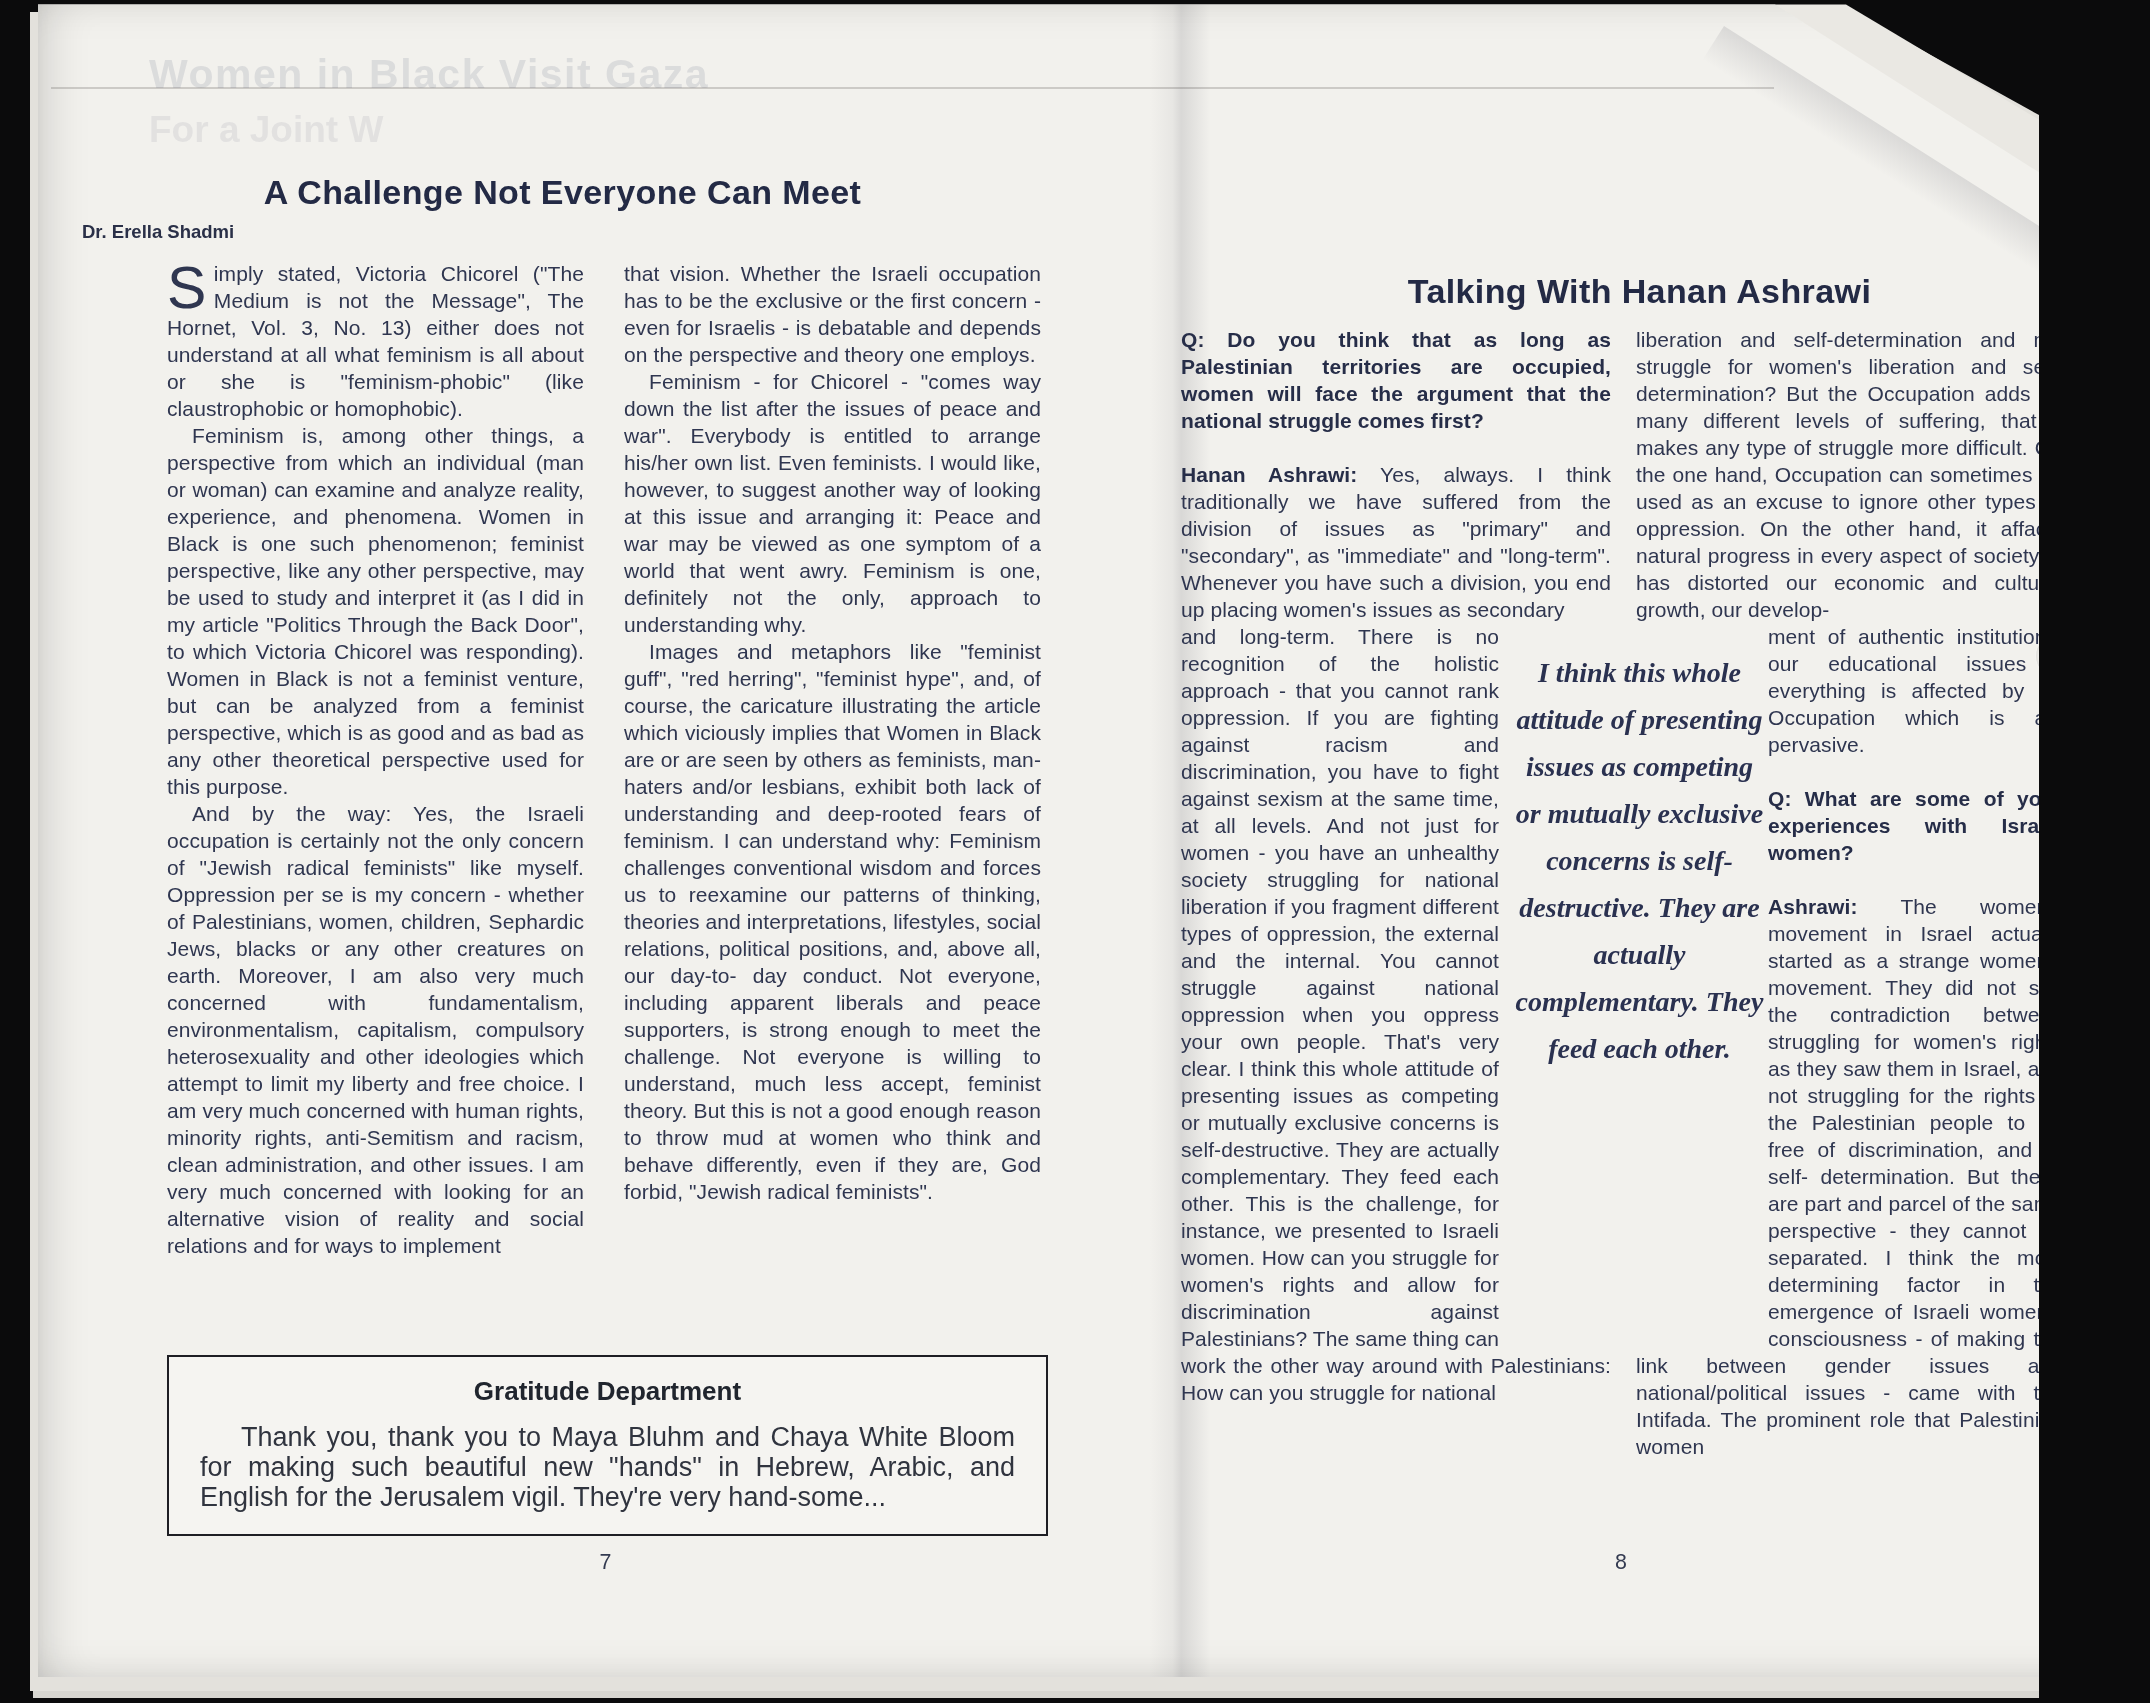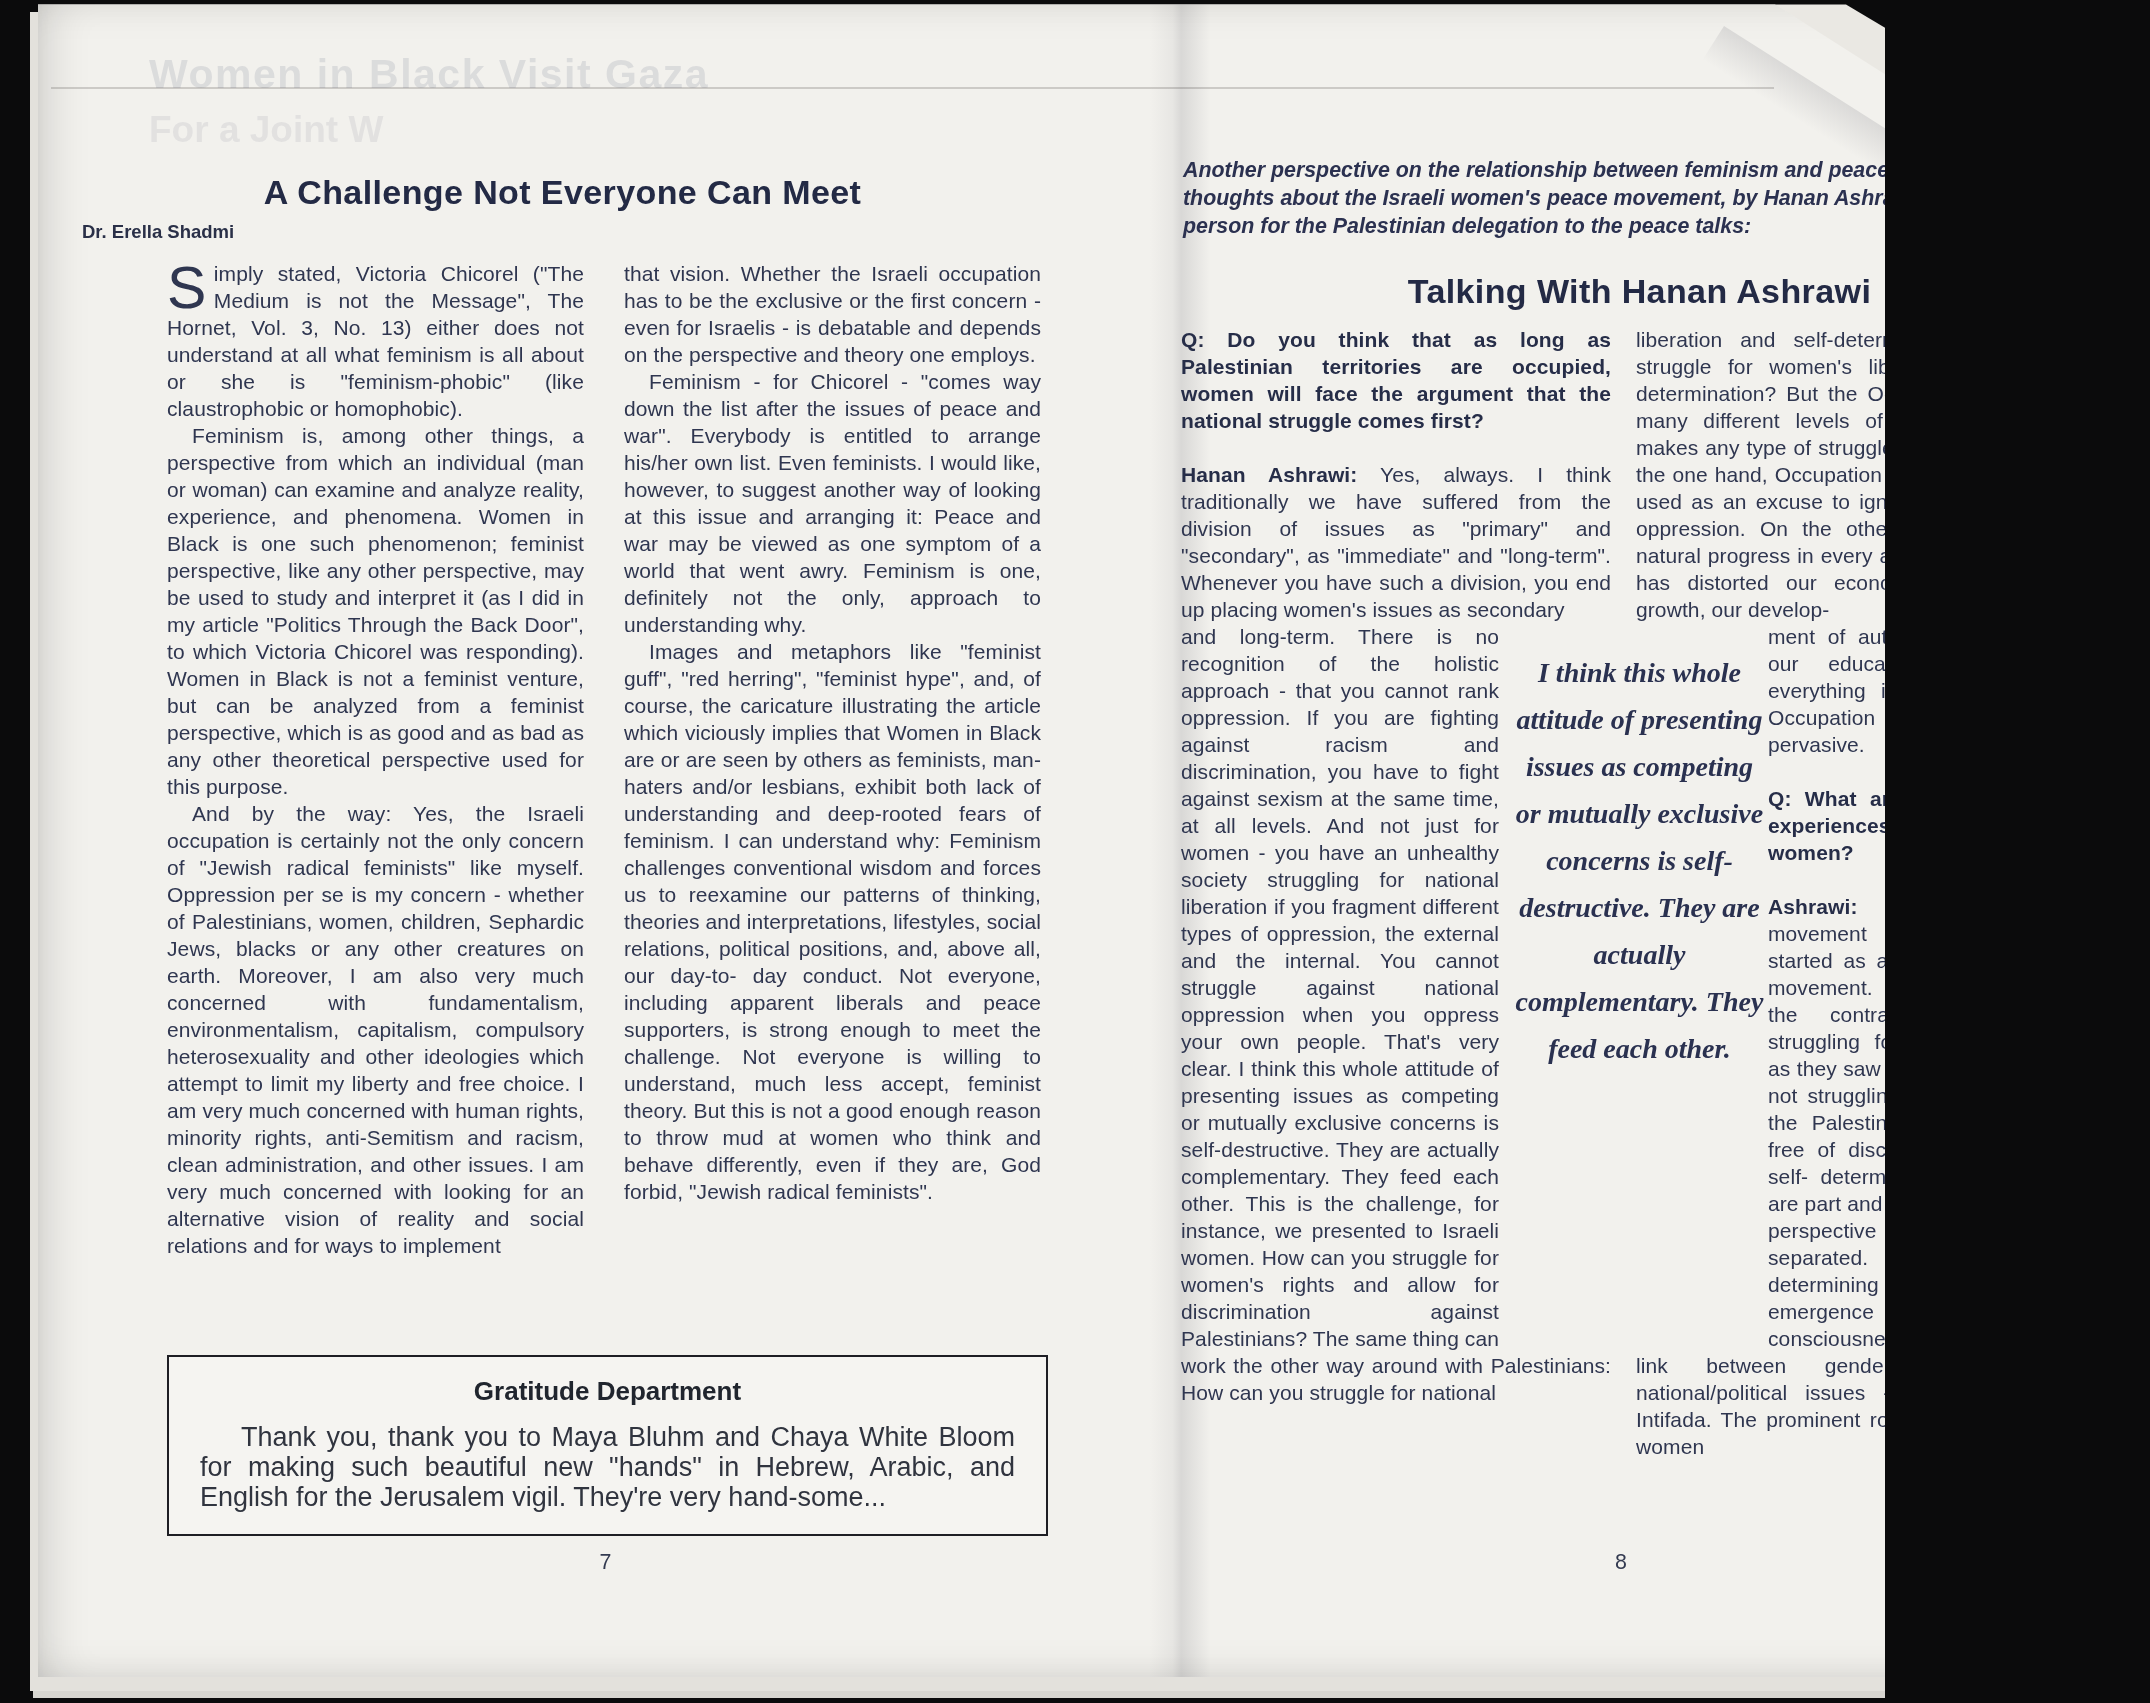--- a/index.html
+++ b/index.html
@@ -1,16 +1,16 @@
 <!DOCTYPE html>
 <html style="font-size:12px"><head>
 <meta charset="utf-8">
 <style>
   html,body{margin:0;padding:0;background:#0b0b0c;}
-  #stage{position:relative;width:1885px;height:1703px;background:#0b0b0c;overflow:hidden;
+  #stage{position:relative;width:2039px;height:1703px;background:#0b0b0c;overflow:hidden;
          font-family:"Liberation Sans",sans-serif;color:#2f3650;}
   .sheet{position:absolute;}
   #sheet3{left:33px;top:22px;width:2084px;height:1676px;background:#d8d6d1;
           clip-path:polygon(0 0,1834px 0,2084px 141px,2084px 1676px,0 1676px);}
   #sheet2{left:30px;top:12px;width:2090px;height:1679px;background:#e3e1dc;
           clip-path:polygon(0 0,1823px 0,2090px 148px,2090px 1679px,0 1679px);}
   #undersheet{left:38px;top:4.4px;width:2086px;height:1673px;background:#eae8e3;
           clip-path:polygon(0 0,1808px 0,2086px 166px,2086px 1673px,0 1673px);}
   #paper{left:38px;top:4.4px;width:2086px;height:1673px;background:#f2f1ed;
          clip-path:polygon(0 0,1737px 0,2086px 222px,2086px 1673px,0 1673px);
@@ -94,25 +94,20 @@
       <p class="ind">Images and metaphors like "feminist guff", "red herring", "feminist hype", and, of course, the caricature illustrating the article which viciously implies that Women in Black are or are seen by others as feminists, man-haters and/or lesbians, exhibit both lack of understanding and deep-rooted fears of feminism. I can understand why: Feminism challenges conventional wisdom and forces us to reexamine our patterns of thinking, theories and interpretations, lifestyles, social relations, political positions, and, above all, our day-to- day conduct. Not everyone, including apparent liberals and peace supporters, is strong enough to meet the challenge. Not everyone is willing to understand, much less accept, feminist theory. But this is not a good enough reason to throw mud at women who think and behave differently, even if they are, God forbid, "Jewish radical feminists".</p>
     </div>
 
     <div class="abs" id="grat-box">
       <div id="grat-title">Gratitude Department</div>
       <div id="grat-body">Thank you, thank you to Maya Bluhm and Chaya White Bloom for making such beautiful new "hands" in Hebrew, Arabic, and English for the Jerusalem vigil. They're very hand-some...</div>
     </div>
 
     <div class="pagenum" id="pagenum-7">7</div>
 
-    <div class="abs" id="rp-intro">
-      <div>Another perspective on the relationship between feminism and peace work, a</div>
-      <div>thoughts about the Israeli women's peace movement, by Hanan Ashrawi, spokes-</div>
-      <div>person for the Palestinian delegation to the peace talks:</div>
-    </div>
 
     <div class="abs page-title" id="rp-title">Talking With Hanan Ashrawi</div>
 
     <div class="col" id="rp-col1">
       <p class="qpara">Q: Do you think that as long as Palestinian territories are occupied, women will face the argument that the national struggle comes first?</p>
       <p class="mt"><b>Hanan Ashrawi:</b> <span>Yes, always. I think traditionally we have suffered from the division of issues as "primary" and "secondary", as "immediate" and "long-term". Whenever you have such a division, you end up placing women's issues as secondary</span></p>
       <p><span class="sp-r"></span><span>and long-term. There is no recognition of the holistic approach - that you cannot rank oppression. If you are fighting against racism and discrimination, you have to fight against sexism at the same time, at all levels. And not just for women - you have an unhealthy society struggling for national liberation if you fragment different types of oppression, the external and the internal. You cannot struggle against national oppression when you oppress your own people. That's very clear. I think this whole attitude of presenting issues as competing or mutually exclusive concerns is self-destructive. They are actually complementary. They feed each other. This is the challenge, for instance, we presented to Israeli women. How can you struggle for women's rights and allow for discrimination against Palestinians? The same thing can work the other way around with Palestinians: How can you struggle for national</span></p>
     </div>
 
     <div class="col" id="rp-col2">

